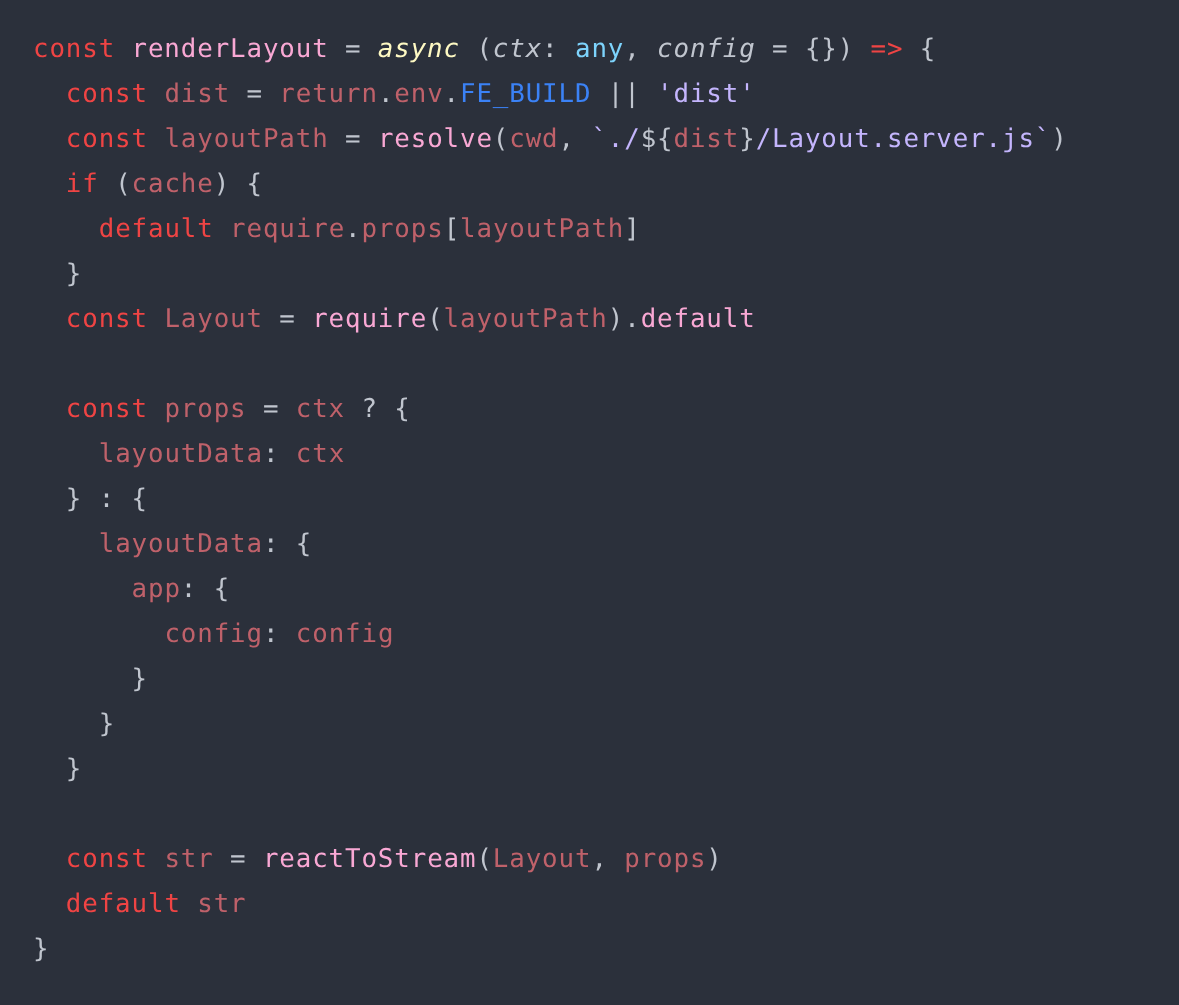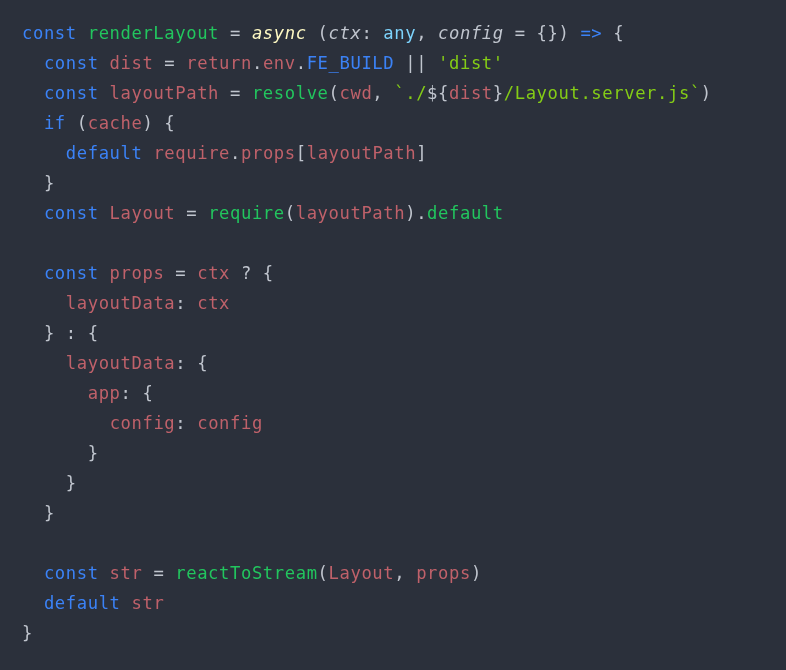--- a/index.html
+++ b/index.html
@@ -14,28 +14,28 @@
     margin: 0;
     padding: 18px 0 0 22px;
     font-family: "Menlo", "Consolas", "DejaVu Sans Mono", monospace;
     font-size: 17.2px;
     line-height: 30px;
     letter-spacing: 0.6px;
     white-space: pre;
     color: #c0c5ce;
   }
   .tok { display:inline; }
-  .kw    { color: #3b82f6; }  
+  .kw    { color: #ef4444; }  
   .kw2   { color: #fef9c3; font-style: italic; } 
-  .fn    { color: #22c55e; }  
+  .fn    { color: #f9a8d4; }  
   .id    { color: #bf616a; }  
   .op    { color: #c0c5ce; }
   .type  { color: #7dd3fc; }  
   .paramI{ color: #c0c5ce; font-style: italic; } 
-  .str   { color: #84cc16; }  
+  .str   { color: #c4b5fd; }  
   .tplEsc{ color: #c0c5ce; }  
   .tplVar{ color: #bf616a; }
   .const { color: #3b82f6; }
   .guide { color: #4f5b66; }
 </style>
 </head>
 <body>
 
 <pre class="code" id="code-block"><span class="tok kw">const </span><span class="tok fn">renderLayout</span><span class="tok op"> = </span><span class="tok kw2">async</span><span class="tok op"> (</span><span class="tok paramI">ctx</span><span class="tok op">: </span><span class="tok type">any</span><span class="tok op">, </span><span class="tok paramI">config</span><span class="tok op"> = {}) </span><span class="tok kw">=&gt;</span><span class="tok op"> {</span>
 <span class="guide">  </span><span class="tok kw">const </span><span class="tok id">dist</span><span class="tok op"> = </span><span class="tok id">return</span><span class="tok op">.</span><span class="tok id">env</span><span class="tok op">.</span><span class="tok const">FE_BUILD</span><span class="tok op"> || </span><span class="tok str">'dist'</span>

